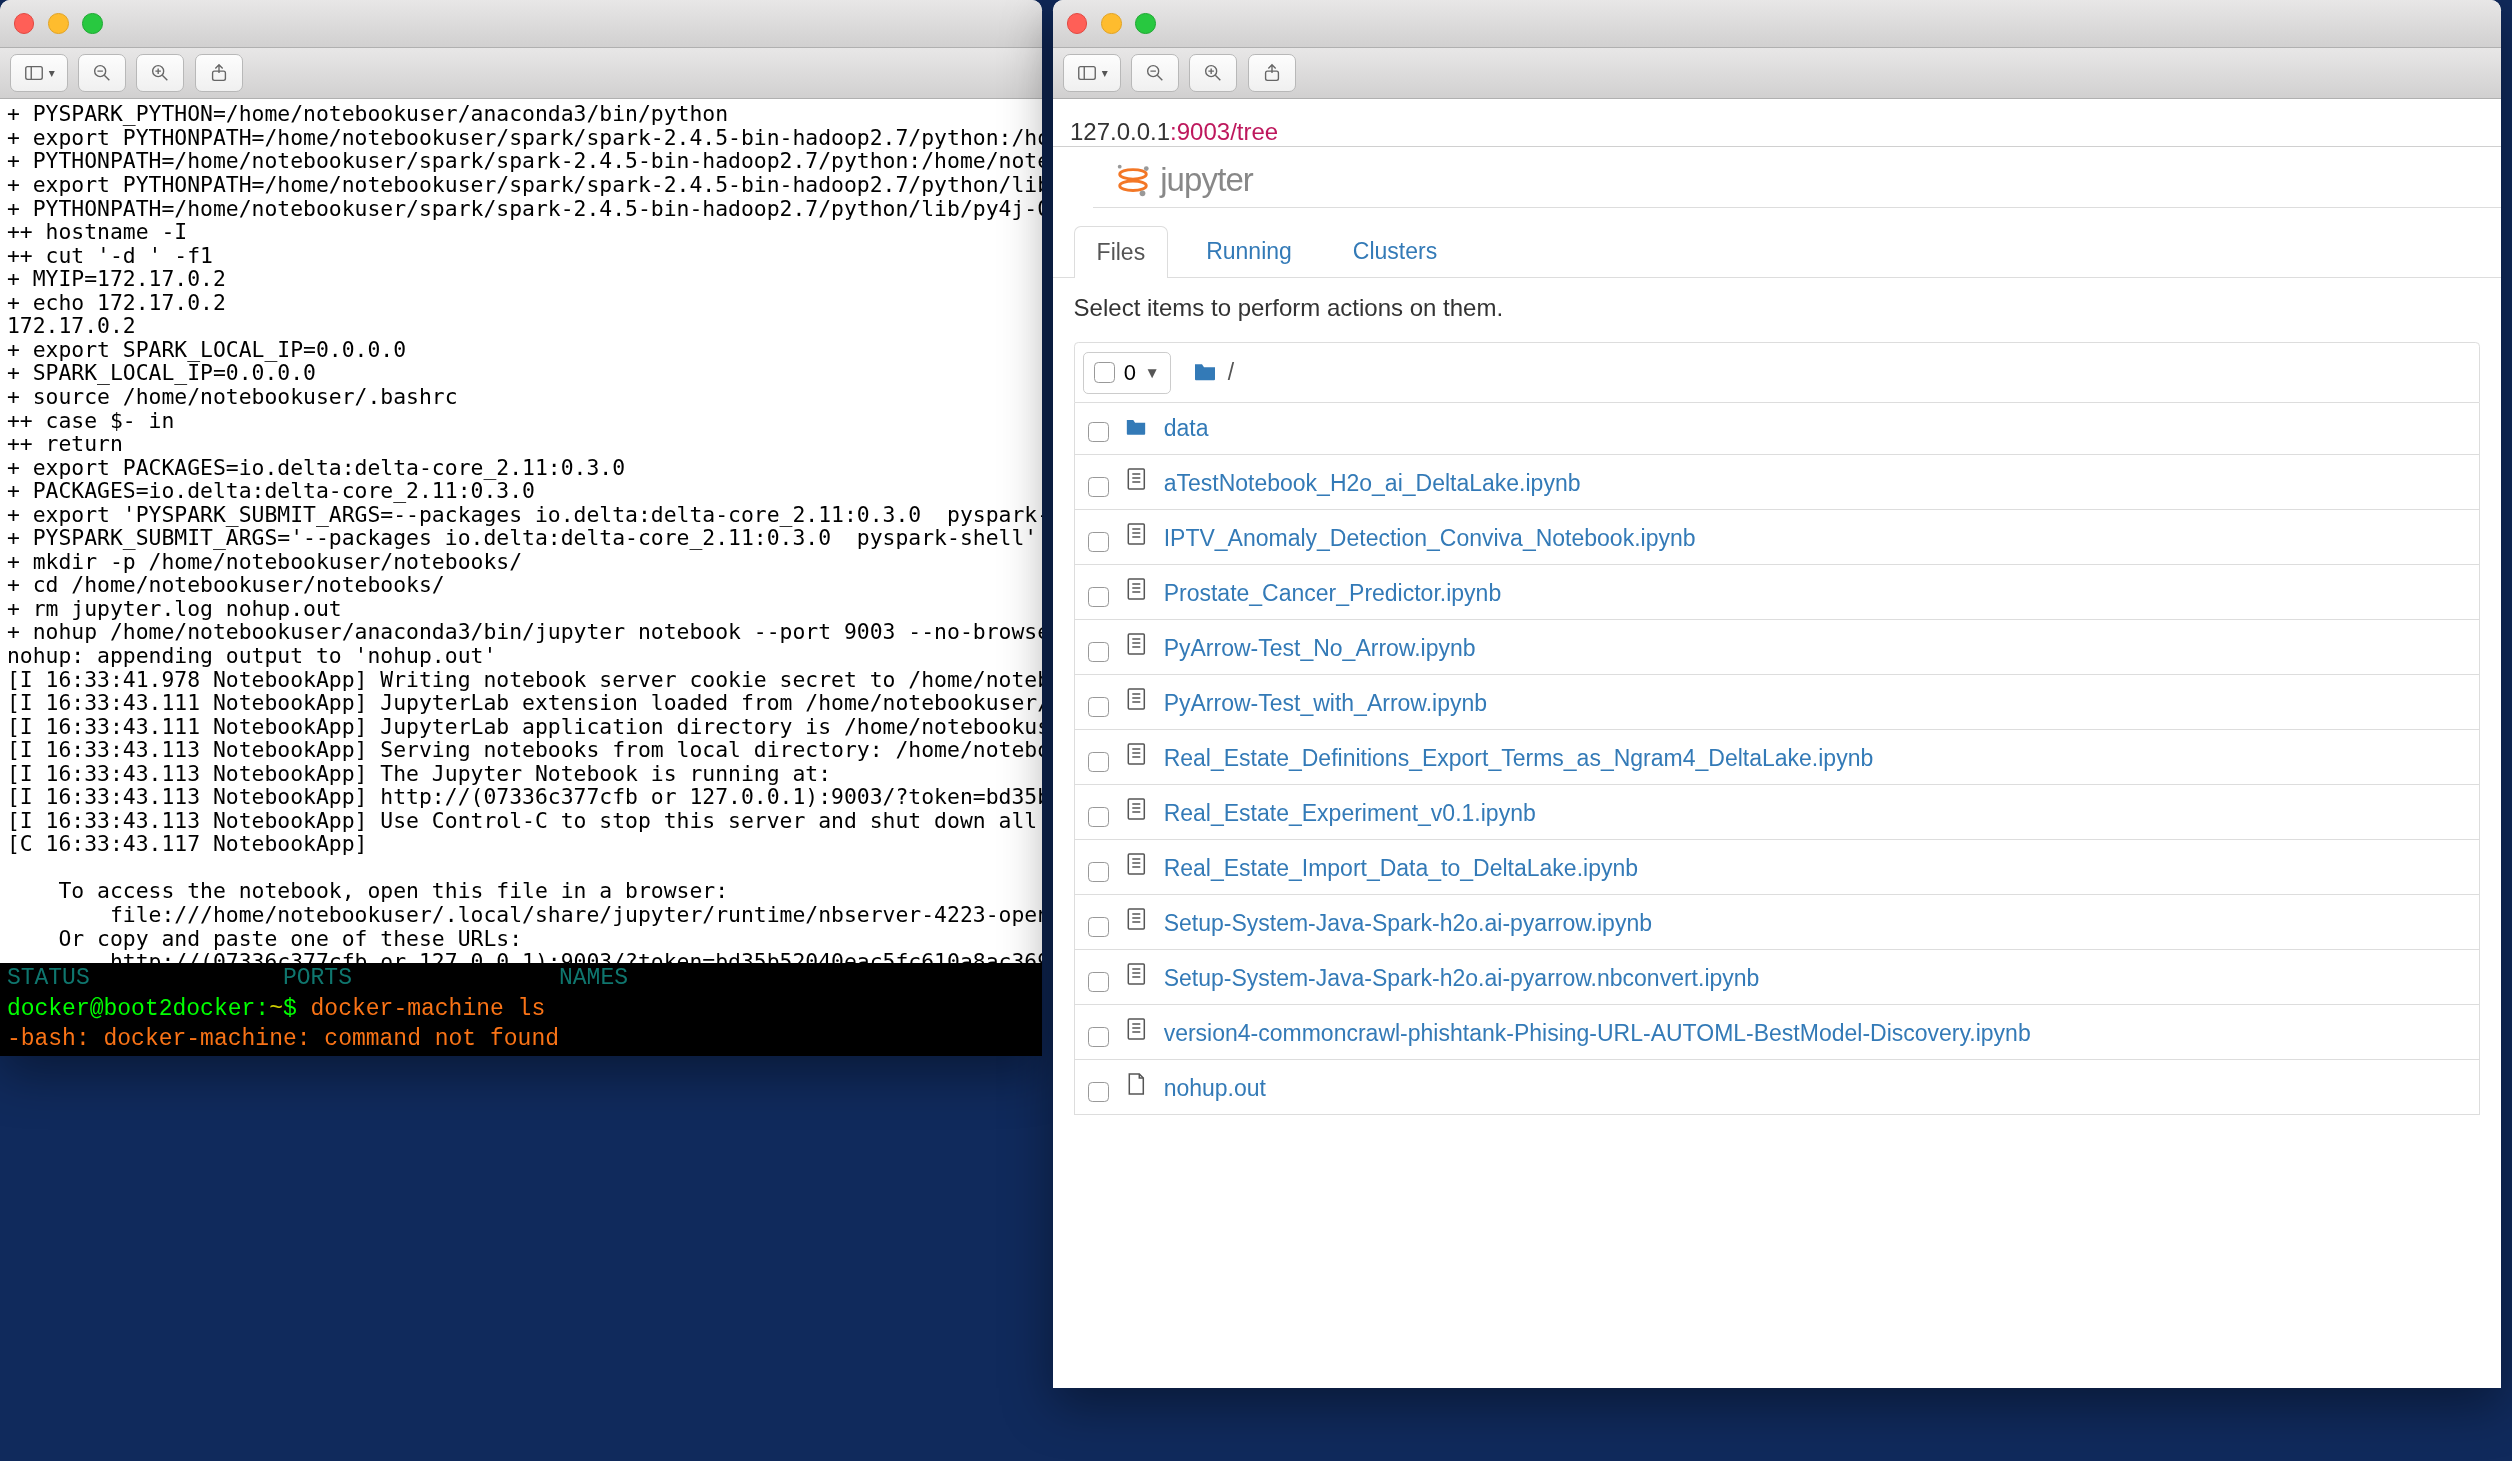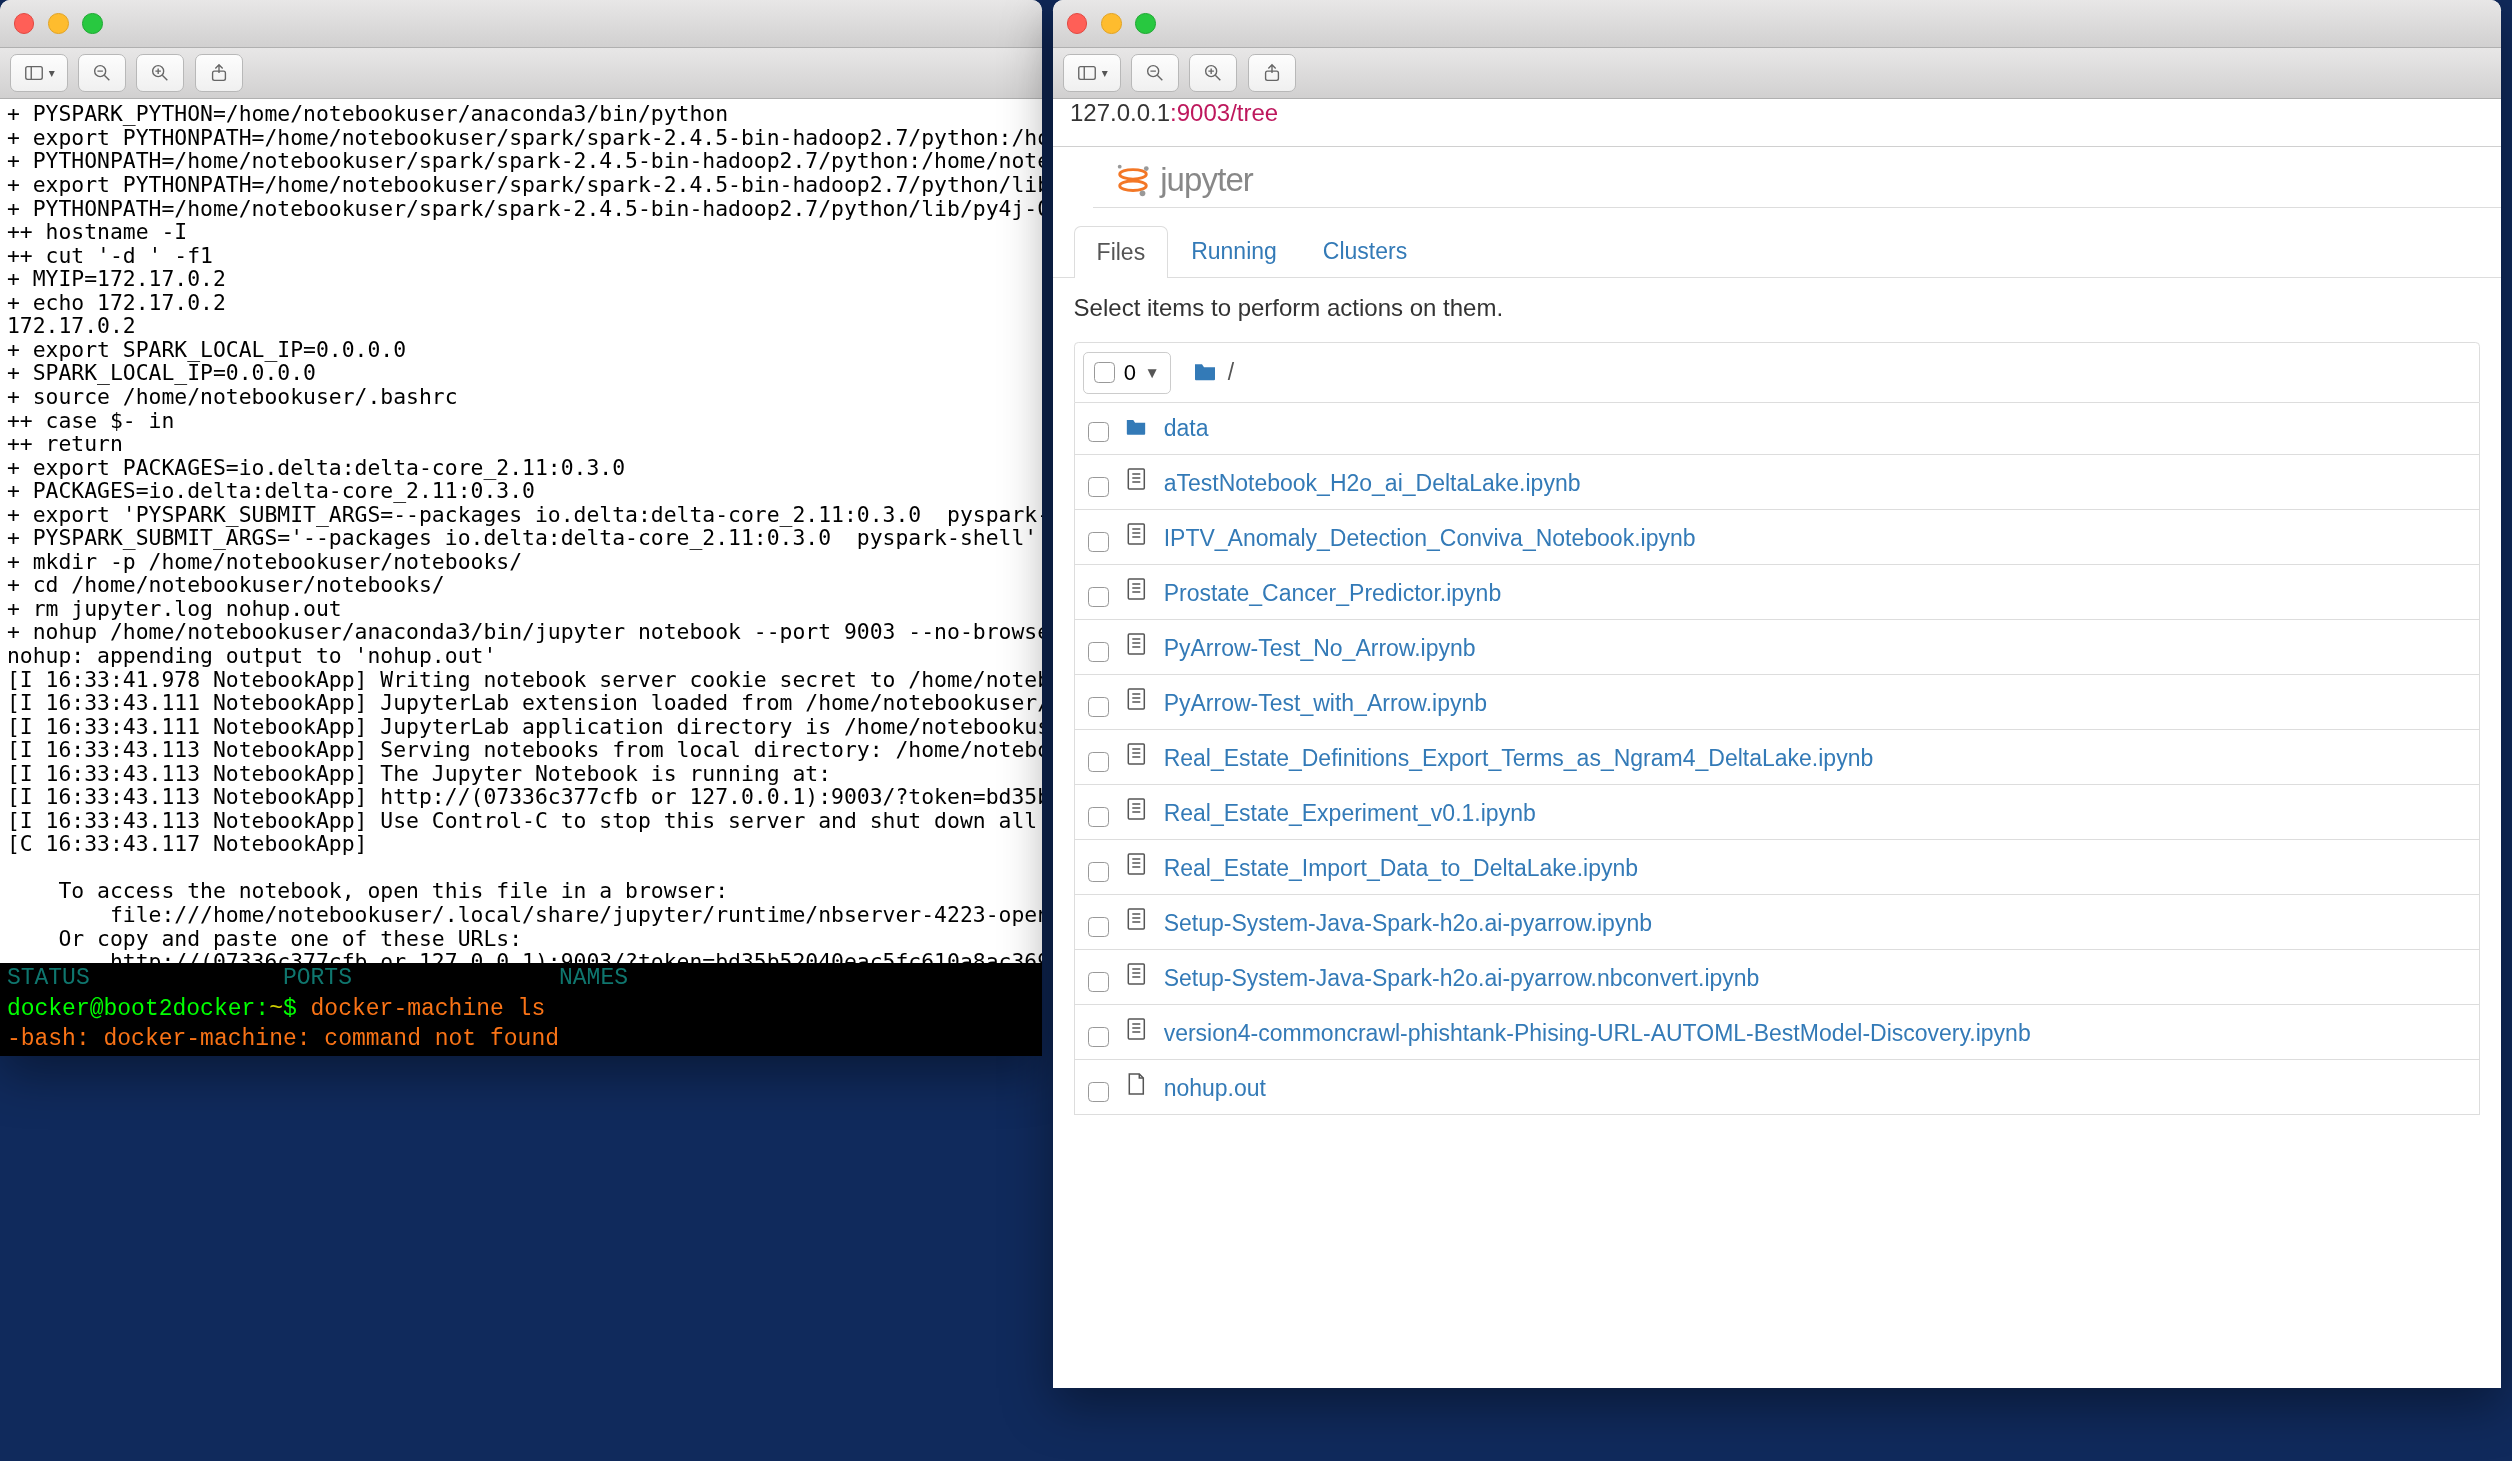--- a/index.html
+++ b/index.html
@@ -90,21 +90,21 @@
 }
 .t-yellow { color: #cccc00; }
 .t-green { color: #00ff00; font-weight: normal;}
 .t-white { color: #f97316; }
 .t-dim { color: #0f766e; }
 .urlbar {
   height: 48px;
   background: #fff;
   border-bottom: 0.9px solid #d0d0d0;
   display: flex;
-  align-items: flex-start;
+  align-items: flex-end;
   padding: 0 17px;
   font-size: 24px;
   color: #333;
 }
 .urlbar .dim { color: #be185d; }
 .jupyter-header {
   padding: 13.7px 20.6px 8.6px 20.6px;
   border-bottom: 0.9px solid #ddd;
   display: flex;
   align-items: center;
@@ -113,21 +113,21 @@
 .jupyter-logo {
   display: flex;
   align-items: center;
   gap: 8.6px;
 }
 .jupyter-logo svg { width: 38px; height: 38px; }
 .jupyter-logo span { font-size: 33px; color: #888; letter-spacing: -0.9px;}
 .tabs {
   display: flex;
   padding: 17px 20.6px 0 20.6px;
-  gap: 0;
+  gap: 15px;
   border-bottom: 0.9px solid #ddd;
 }
 .tab {
   padding: 12px 22px;
   font-size: 23px;
   color: #337ab7;
   border: 0.9px solid transparent;
   border-bottom: none;
   cursor: pointer;
 }

